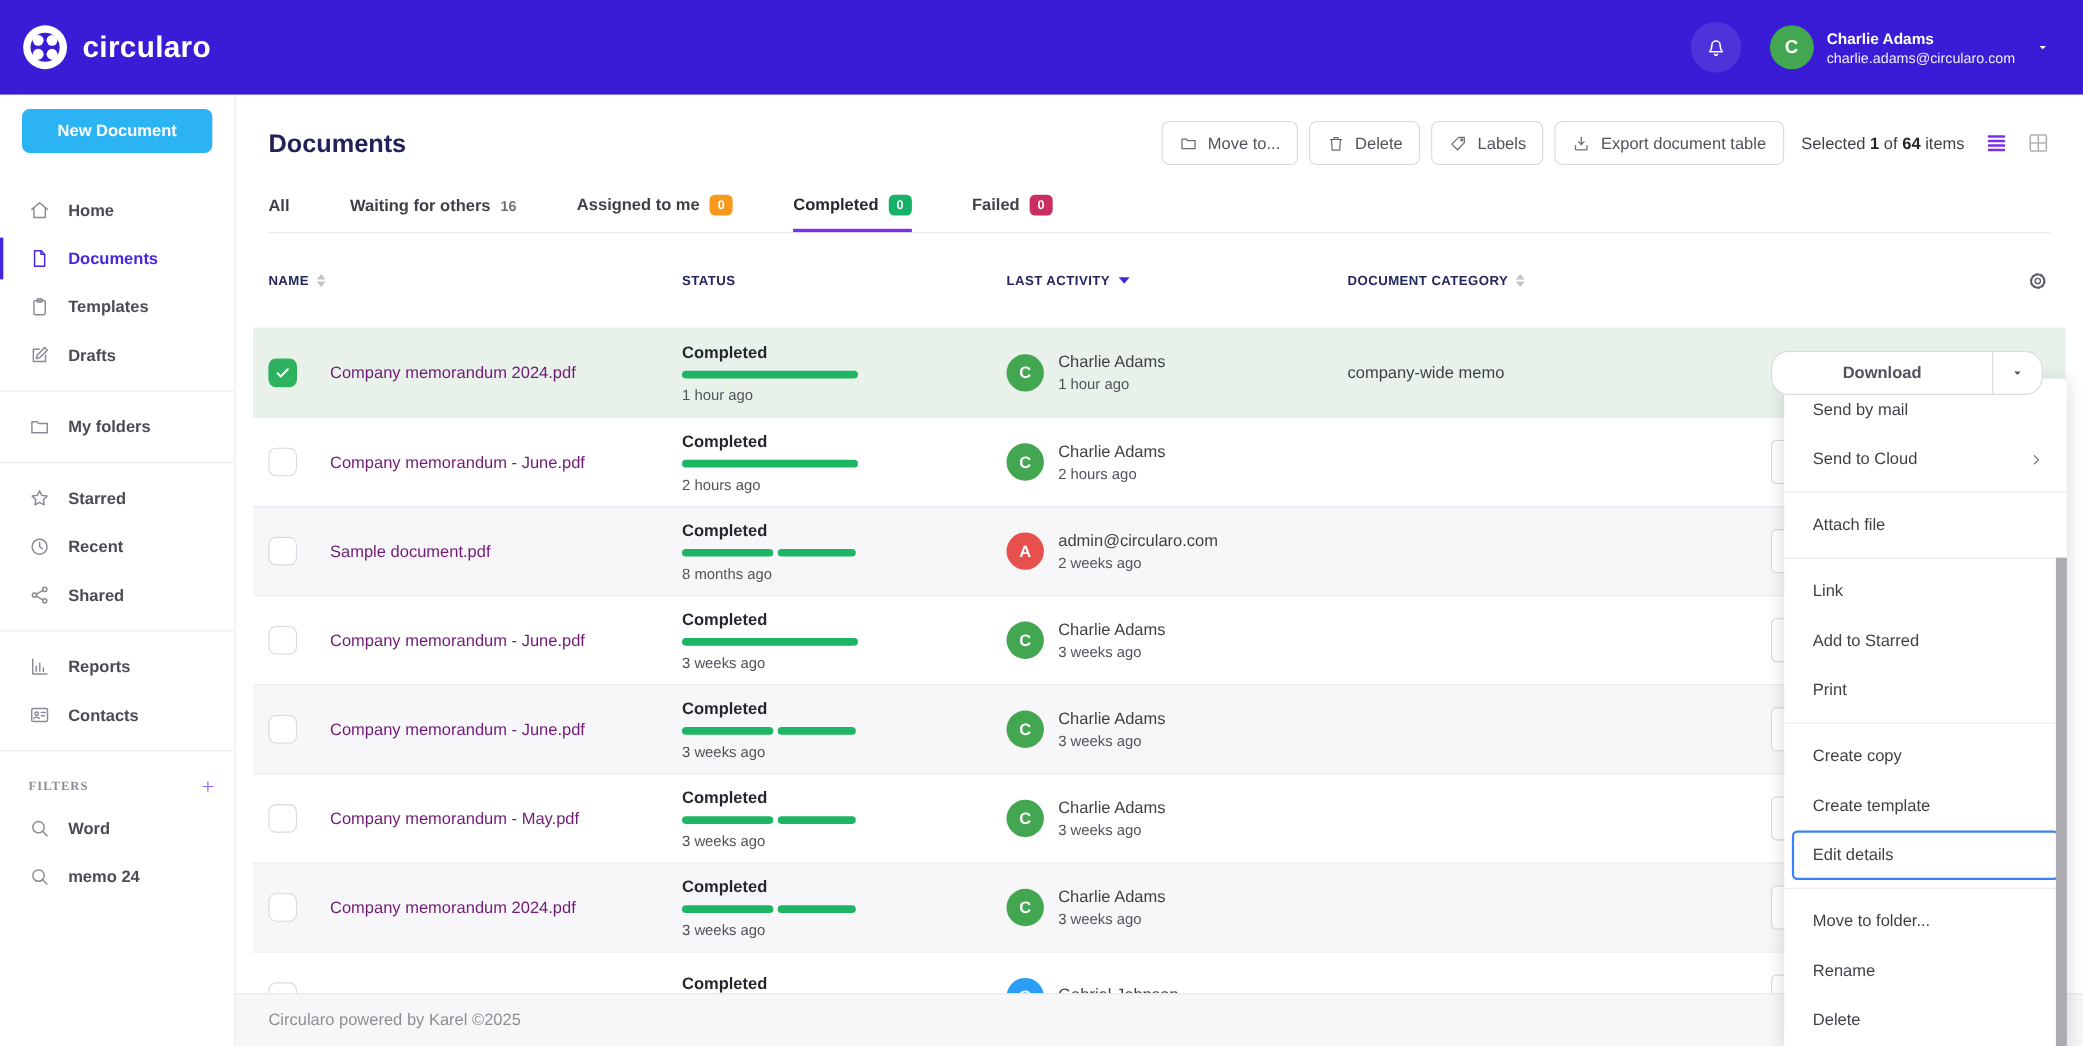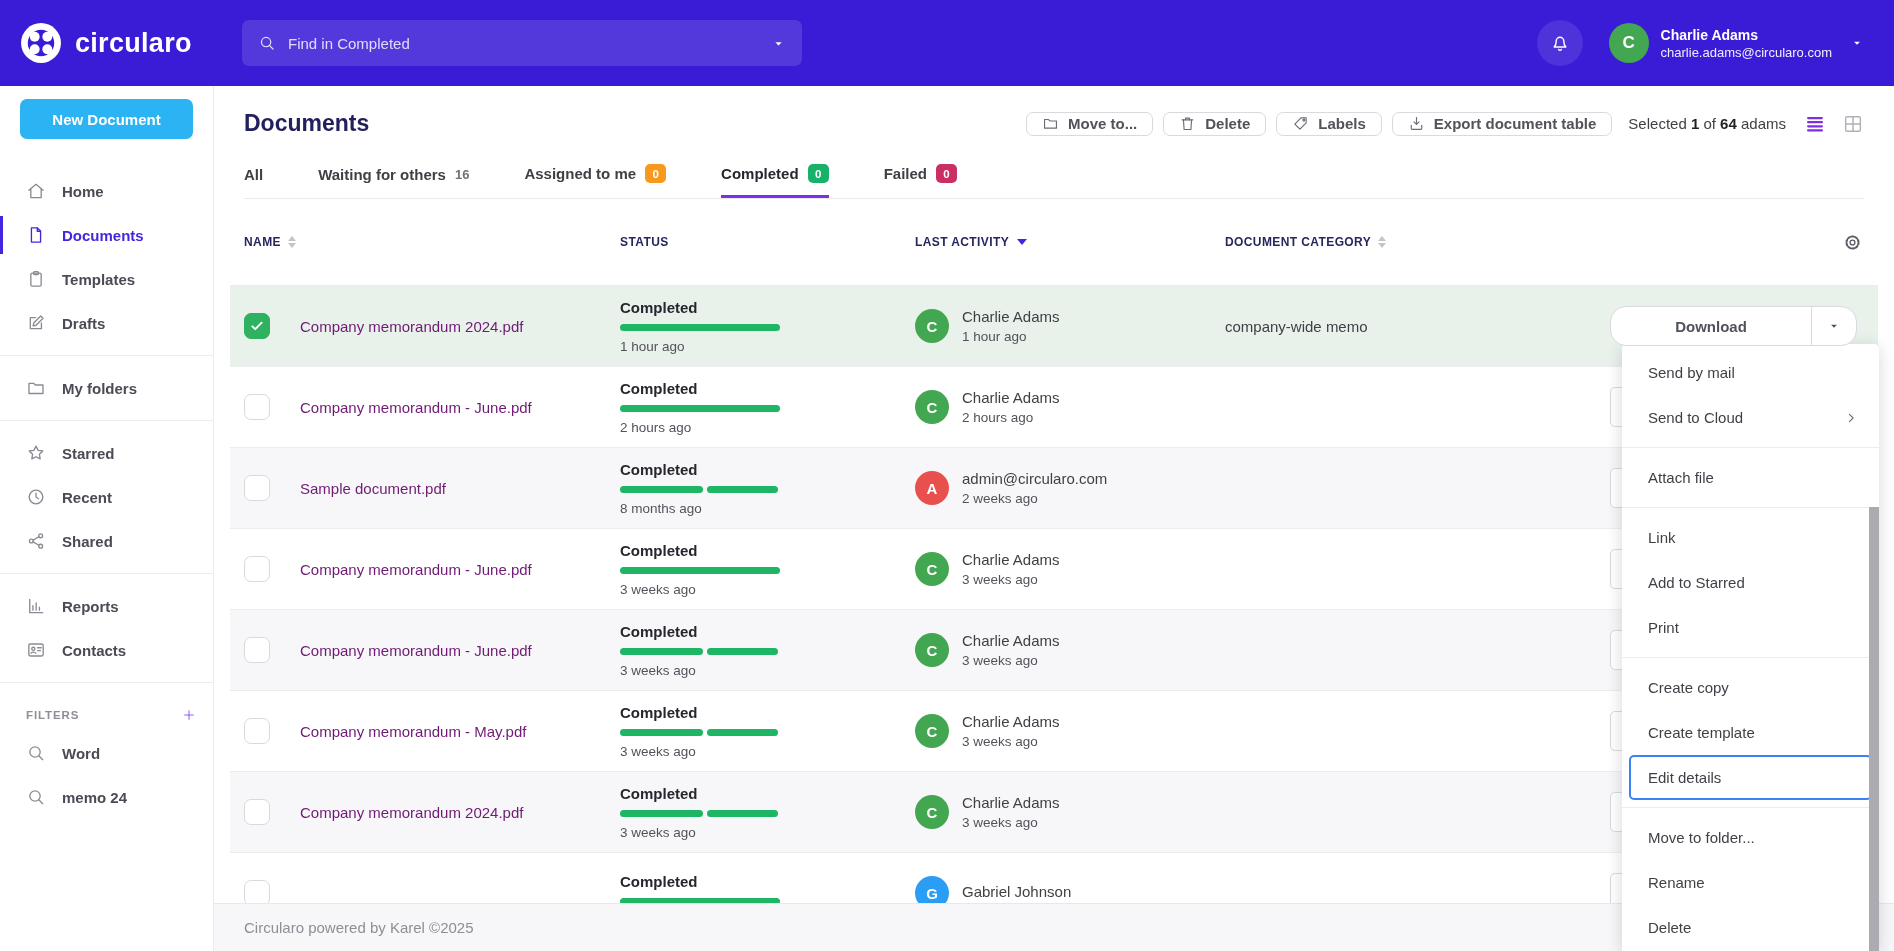--- a/index.html
+++ b/index.html
@@ -34,29 +34,29 @@
   
   .sidebar { position:absolute; top:75px; left:0; width:214px; bottom:0; background:#fff; border-right:1px solid #ececf0; z-index:10; }
   .newdoc { display:block; margin:24px 20px 0; width:calc(100% - 40px); height:40px; background:#2bb3f3; color:#fff; border:0; border-radius:7px; font-size:15px; font-weight:700; font-family:inherit; cursor:pointer; }
   .nav { margin-top:30px; }
   .nav-item { display:flex; align-items:center; gap:16px; height:44px; padding-left:26px; color:#4b4b55; font-size:15px; font-weight:600; position:relative; cursor:pointer; }
   .nav-item .ic { width:20px; height:20px; color:#8a8a94; }
   .nav-item.active { color:#4526e0; }
   .nav-item.active .ic { color:#4526e0; }
   .nav-item.active::before { content:''; position:absolute; left:0; top:3px; bottom:3px; width:3px; background:#4526e0; }
   .nav-divider { border-top:1px solid #ececf0; margin:10px 0; }
-  .filters-head { display:flex; align-items:center; justify-content:space-between; padding:14px 16px 8px 26px; color:#8e8e96; font-size:11.5px; font-weight:700; letter-spacing:.9px; }
+  .filters-head { display:flex; align-items:center; justify-content:space-between; padding:14px 16px 8px 26px; color:#8e8e96; font-size:11.5px; font-weight:700; letter-spacing:.9px;font-family:Liberation Serif, serif; }
   .filters-add { width:16px; height:16px; color:#9061f9; cursor:pointer; }
 
   
   .main { position:absolute; top:86px; left:214px; right:0; bottom:0; background:#fff; overflow:hidden; }
   .main-header { display:flex; align-items:center; margin:24px 30px 0; }
   .page-title { font-size:23px; font-weight:800; color:#23215b; }
   .toolbar { margin-left:auto; display:flex; align-items:center; gap:10px; }
-  .tb-btn { display:flex; align-items:center; gap:9px; height:24px; padding:0 15px; border:1px solid #d9d9de; border-radius:7px; background:#fff; color:#52525b; font-size:15px; font-weight:700; font-family:inherit; cursor:pointer; }
+  .tb-btn { display:flex; align-items:center; gap:9px; height:40px; padding:0 15px; border:1px solid #d9d9de; border-radius:7px; background:#fff; color:#52525b; font-size:15px; font-weight:400; font-family:inherit; cursor:pointer; }
   .tb-btn .ic { width:17px; height:17px; color:#6b6b74; }
   .selected-info { margin-left:16px; font-size:15px; color:#3f3f46; white-space:nowrap; }
   .selected-info b { color:#1f1f24; }
   .view-icons { display:flex; gap:16px; margin-left:18px; align-items:center; }
   .view-ic { width:22px; height:22px; cursor:pointer; }
   .list-active { color:#7c2fe8; }
   .grid-ic { color:#b1b1b8; }
 
   .tabs { display:flex; align-items:flex-end; gap:55px; margin:16px 30px 0; border-bottom:1px solid #e9e9ee; height:46px; }
   .tab { display:flex; align-items:center; gap:9px; padding-bottom:12px; font-size:15px; font-weight:600; color:#3f3f46; border-bottom:3px solid transparent; cursor:pointer; }
@@ -124,34 +124,20 @@
       <svg viewBox="0 0 40 40">
           <circle cx="20" cy="20" r="19" fill="#fff" stroke="none"></circle>
           <circle cx="20" cy="20" r="12.6" fill="#3a1cd6" stroke="none"></circle>
           <circle cx="14" cy="14" r="4.7" fill="#fff" stroke="none"></circle>
           <circle cx="26" cy="14" r="4.7" fill="#fff" stroke="none"></circle>
           <circle cx="14" cy="26" r="4.7" fill="#fff" stroke="none"></circle>
           <circle cx="26" cy="26" r="4.7" fill="#fff" stroke="none"></circle>
         </svg>
     </span>
     <span class="brand-name">circularo</span>
-  </div>
-  <div class="searchbox">
-    <span class="ic search-ic">
-        <svg viewBox="0 0 24 24">
-          <circle cx="10.8" cy="10.8" r="6.2"></circle>
-          <path d="M15.4 15.4l4.6 4.6"></path>
-        </svg>
-      </span>
-    <input placeholder="Find in Completed" style="">
-    <span class="ic search-caret">
-        <svg viewBox="0 0 24 24">
-          <path d="M7 9.8l5 5.4 5-5.4z" fill="currentColor" stroke="none"></path>
-        </svg>
-      </span>
   </div>
   <div class="topbar-right">
     <div class="bell-wrap">
       <span class="ic bell-ic">
           <svg viewBox="0 0 24 24">
             <path d="M18.3 16.4H5.7c1.7-1.7 2.2-3.6 2.2-6.5a4.1 4.1 0 018.2 0c0 2.9.5 4.8 2.2 6.5z"></path>
             <path d="M10.6 19a1.5 1.5 0 002.8 0"></path>
           </svg>
         </span>
     </div>
@@ -338,21 +324,21 @@
             </svg>
           </span>
           <span>Export document table</span>
         </button>
       </div>
     <div class="selected-info">
       <span>Selected</span>
       <b>1</b>
       <span>of</span>
       <b>64</b>
-      <span>adams</span>
+      <span>items</span>
     </div>
     <div class="view-icons">
       <span class="ic view-ic list-active">
           <svg viewBox="0 0 24 24">
             <path d="M4.5 5.5h15M4.5 10h15M4.5 14.5h15M4.5 19h15" stroke-width="2.4"></path>
           </svg>
         </span>
       <span class="ic view-ic grid-ic">
           <svg viewBox="0 0 24 24">
             <rect x="4" y="4" width="16" height="16" rx="1.6"></rect>

